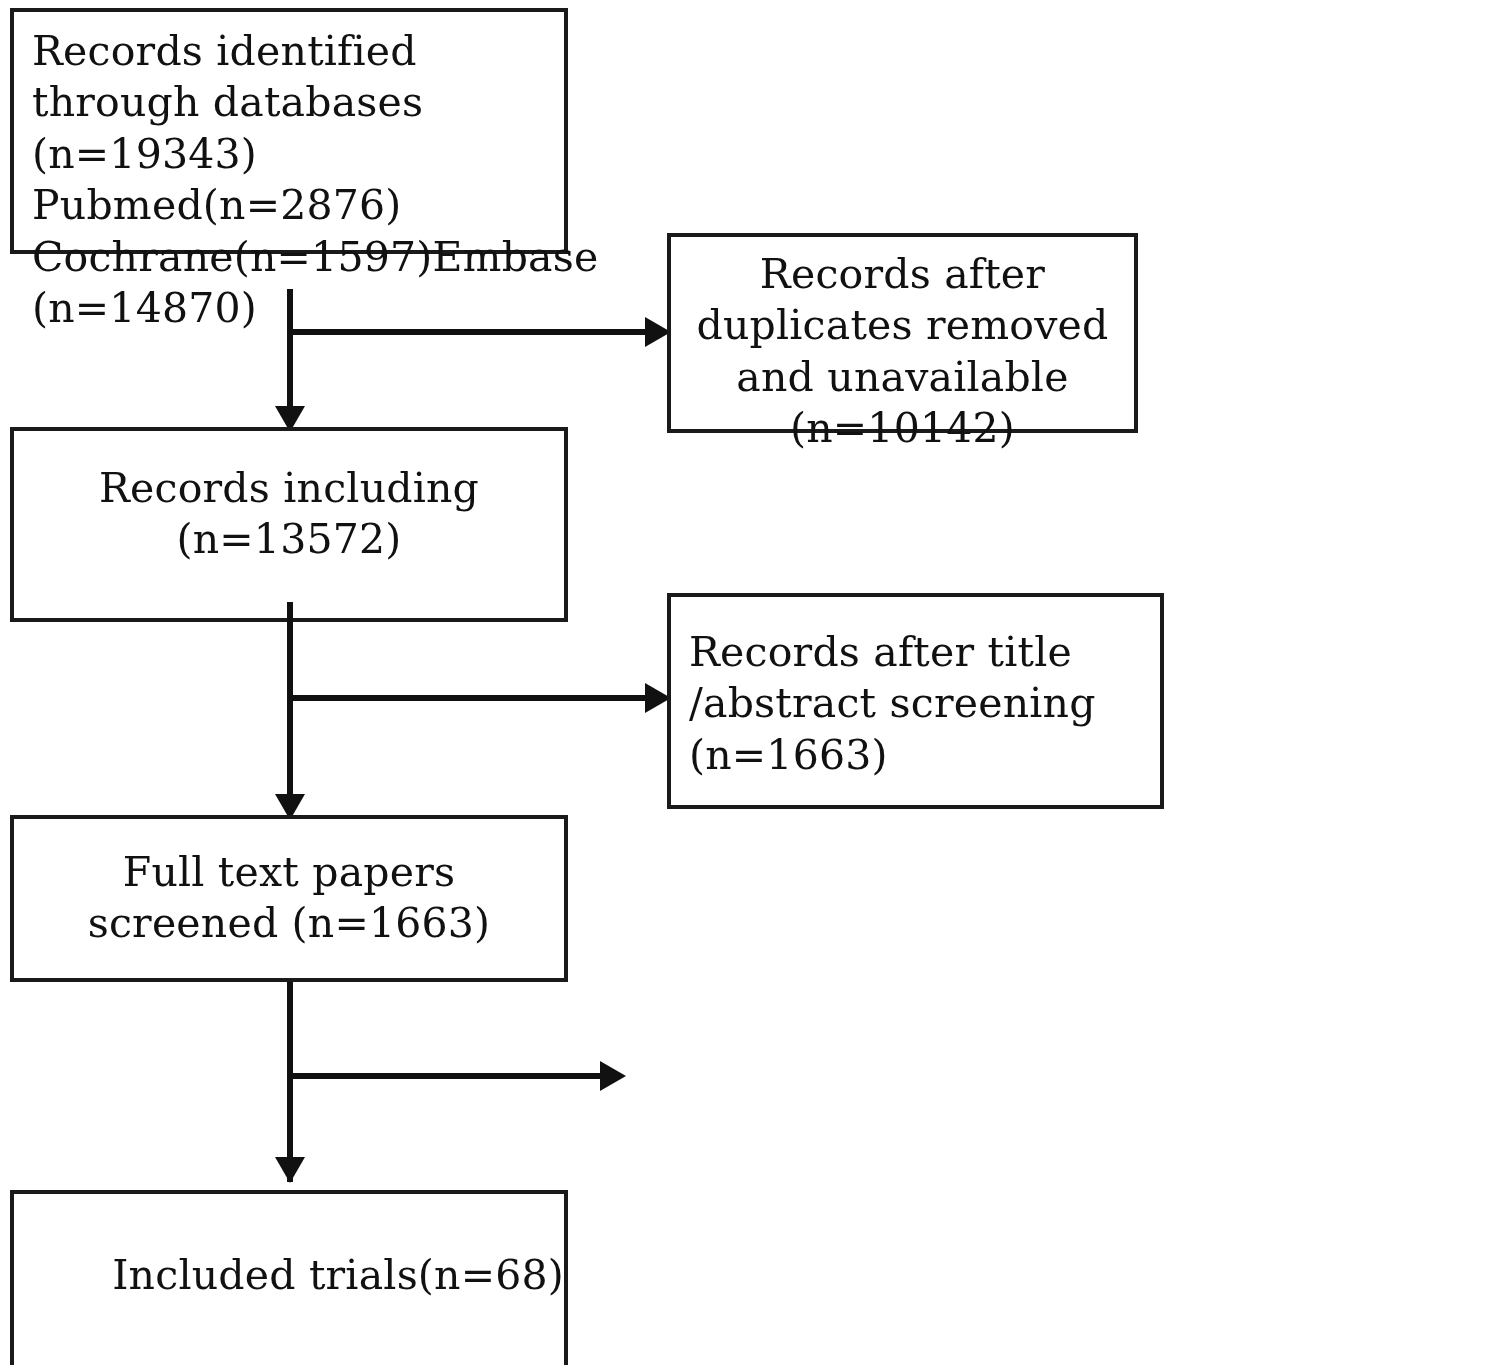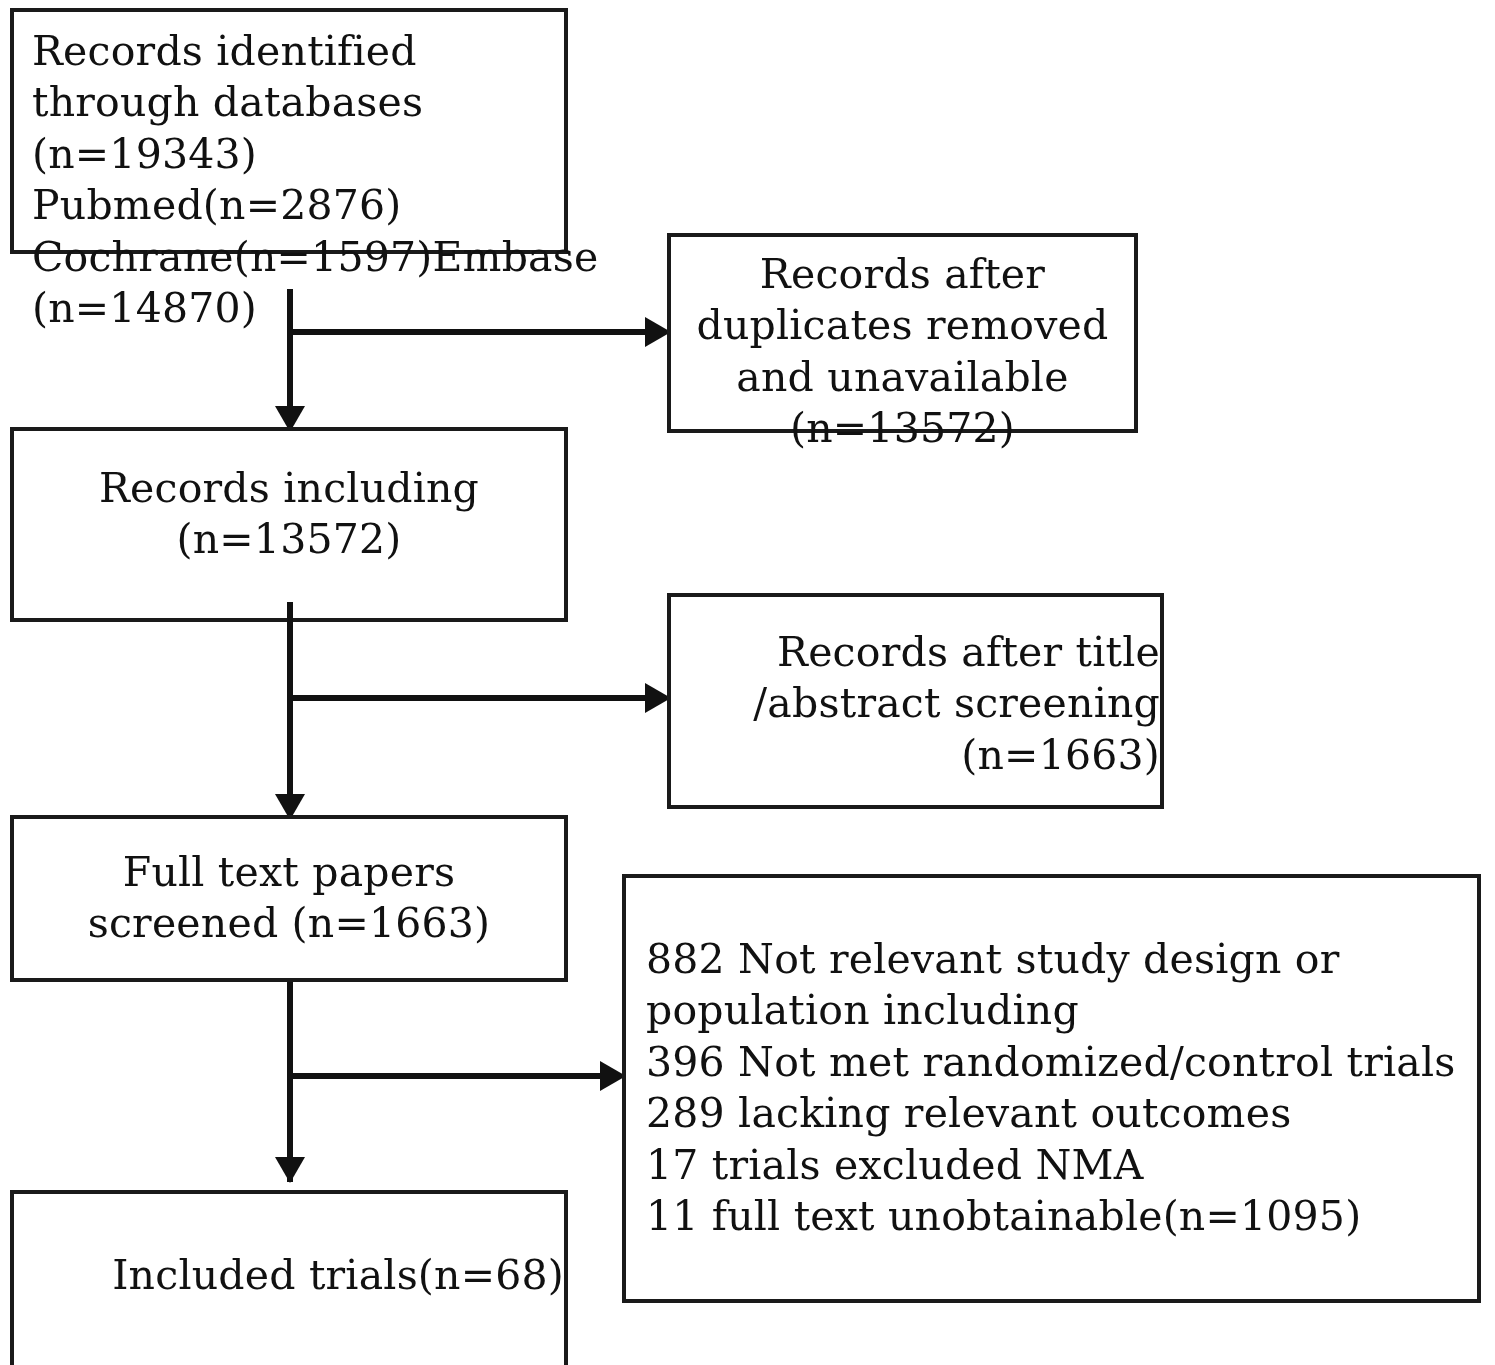--- a/index.html
+++ b/index.html
@@ -36,21 +36,21 @@
   #node-identified { left: 10px;  top: 8px;    width: 558px;  height: 246px; }
   #node-identified .txt { padding: 14px 0 0 18px; text-align: left; }
 
   #node-duplicates { left: 667px; top: 233px;  width: 471px;  height: 200px; }
   #node-duplicates .txt { padding: 12px 10px 0 10px; text-align: center; }
 
   #node-including  { left: 10px;  top: 427px;  width: 558px;  height: 195px; }
   #node-including  .txt { padding: 32px 10px 0 10px; text-align: center; }
 
   #node-titleabs   { left: 667px; top: 593px;  width: 497px;  height: 216px; }
-  #node-titleabs   .txt { padding: 30px 0 0 18px; text-align: right; }
+  #node-titleabs   .txt { padding: 30px 0 0 18px; text-align: left; }
 
   #node-fulltext   { left: 10px;  top: 815px;  width: 558px;  height: 167px; }
   #node-fulltext   .txt { padding: 28px 10px 0 10px; text-align: center; }
 
   #node-excluded   { left: 622px; top: 874px;  width: 859px;  height: 429px; }
   #node-excluded   .txt { padding: 56px 0 0 20px; text-align: left; }
 
   #node-included   { left: 10px;  top: 1190px; width: 558px;  height: 180px; }
   #node-included   .txt { padding: 56px 0 0 40px; text-align: right; }
 
@@ -91,21 +91,21 @@
 
   <div class="conn v-line" style="left:287px; top:289px; height:143px;"></div>
   <div class="conn h-line" style="left:287px; top:329px; width:362px;"></div>
   <div class="arrow-right" style="left:645px; top:317px;"></div>
   <div class="arrow-down" style="left:275px; top:406px;"></div>
 
   <div class="node" id="node-duplicates">
     <div class="txt">Records after
 duplicates removed
 and unavailable
-(n=13572)</div>
+(n=10142)</div>
   </div>
 
   <div class="node" id="node-including">
     <div class="txt">Records including
 (n=13572)</div>
   </div>
 
   <div class="conn v-line" style="left:287px; top:602px; height:218px;"></div>
   <div class="conn h-line" style="left:287px; top:695px; width:362px;"></div>
   <div class="arrow-right" style="left:645px; top:683px;"></div>
@@ -120,26 +120,18 @@
   <div class="node" id="node-fulltext">
     <div class="txt">Full text papers
 screened (n=1663)</div>
   </div>
 
   <div class="conn v-line" style="left:287px; top:982px; height:200px;"></div>
   <div class="conn h-line" style="left:287px; top:1073px; width:317px;"></div>
   <div class="arrow-right" style="left:600px; top:1061px;"></div>
   <div class="arrow-down" style="left:275px; top:1157px;"></div>
 
-  <div class="node" id="node-excluded">
-    <div class="txt">882 Not relevant study design or
-population including
-396 Not met randomized/control trials
-289 lacking relevant outcomes
-17 trials excluded NMA
-11 full text unobtainable(n=1095)</div>
-  </div>
 
   <div class="node" id="node-included">
     <div class="txt">Included trials(n=68)</div>
   </div>
 
 </div>
 
 </body></html>

